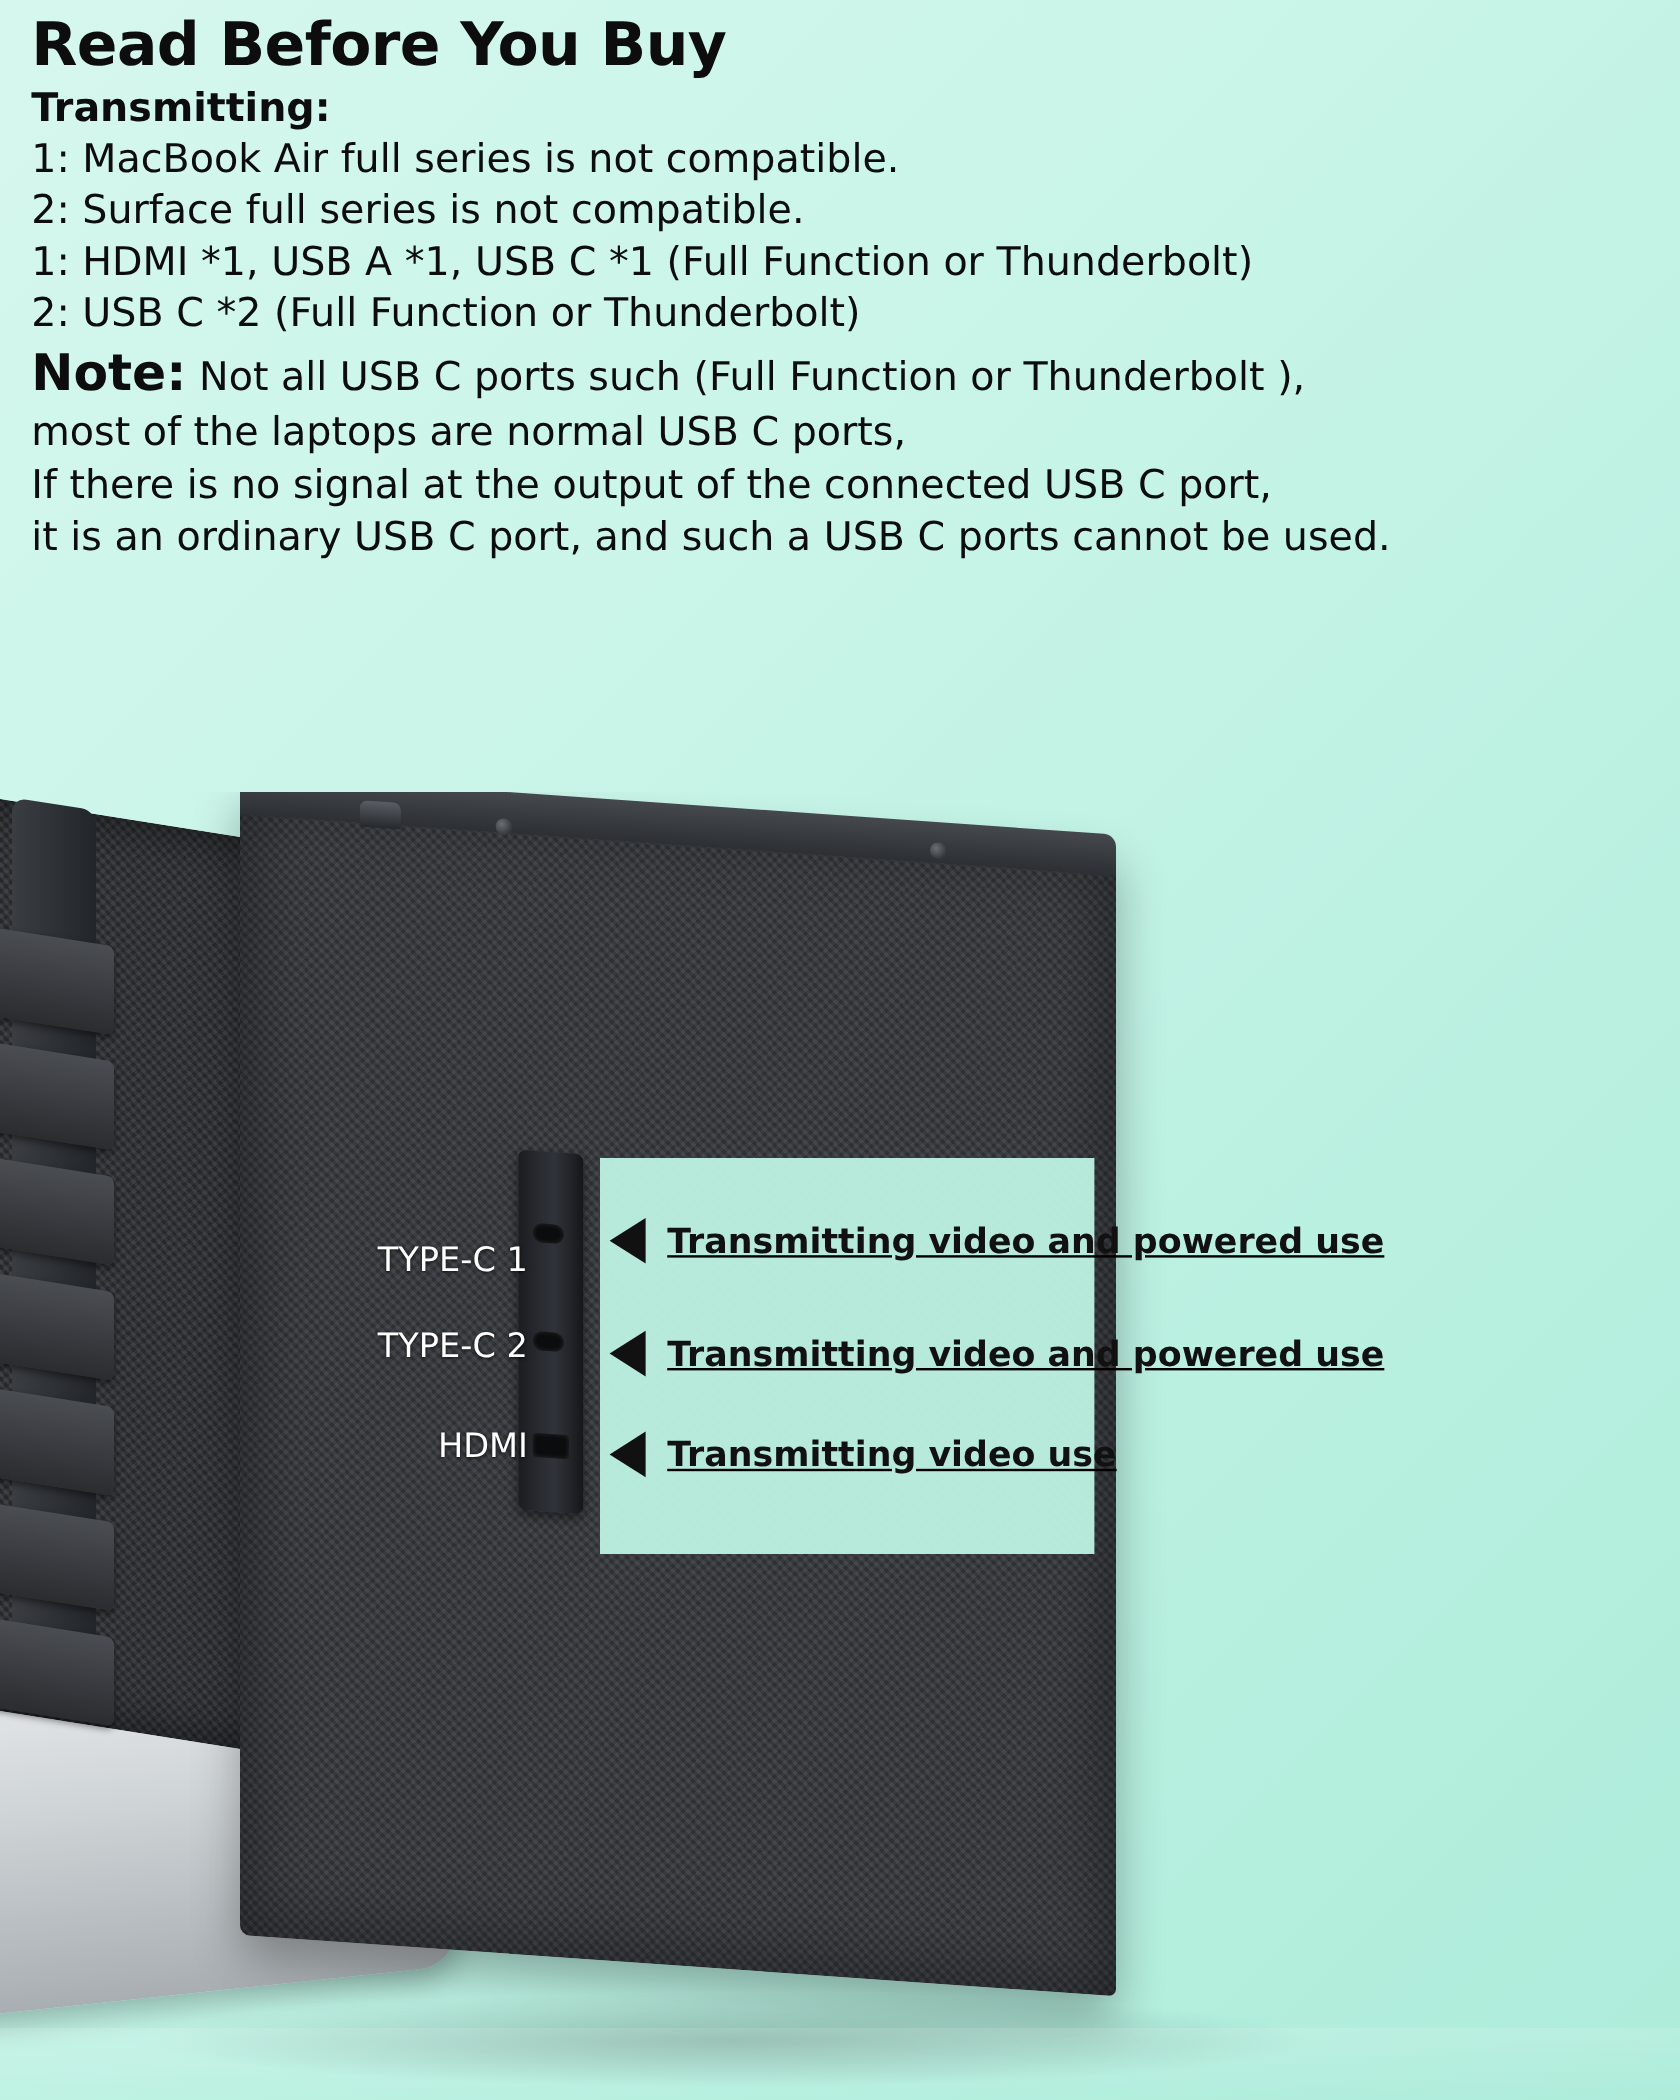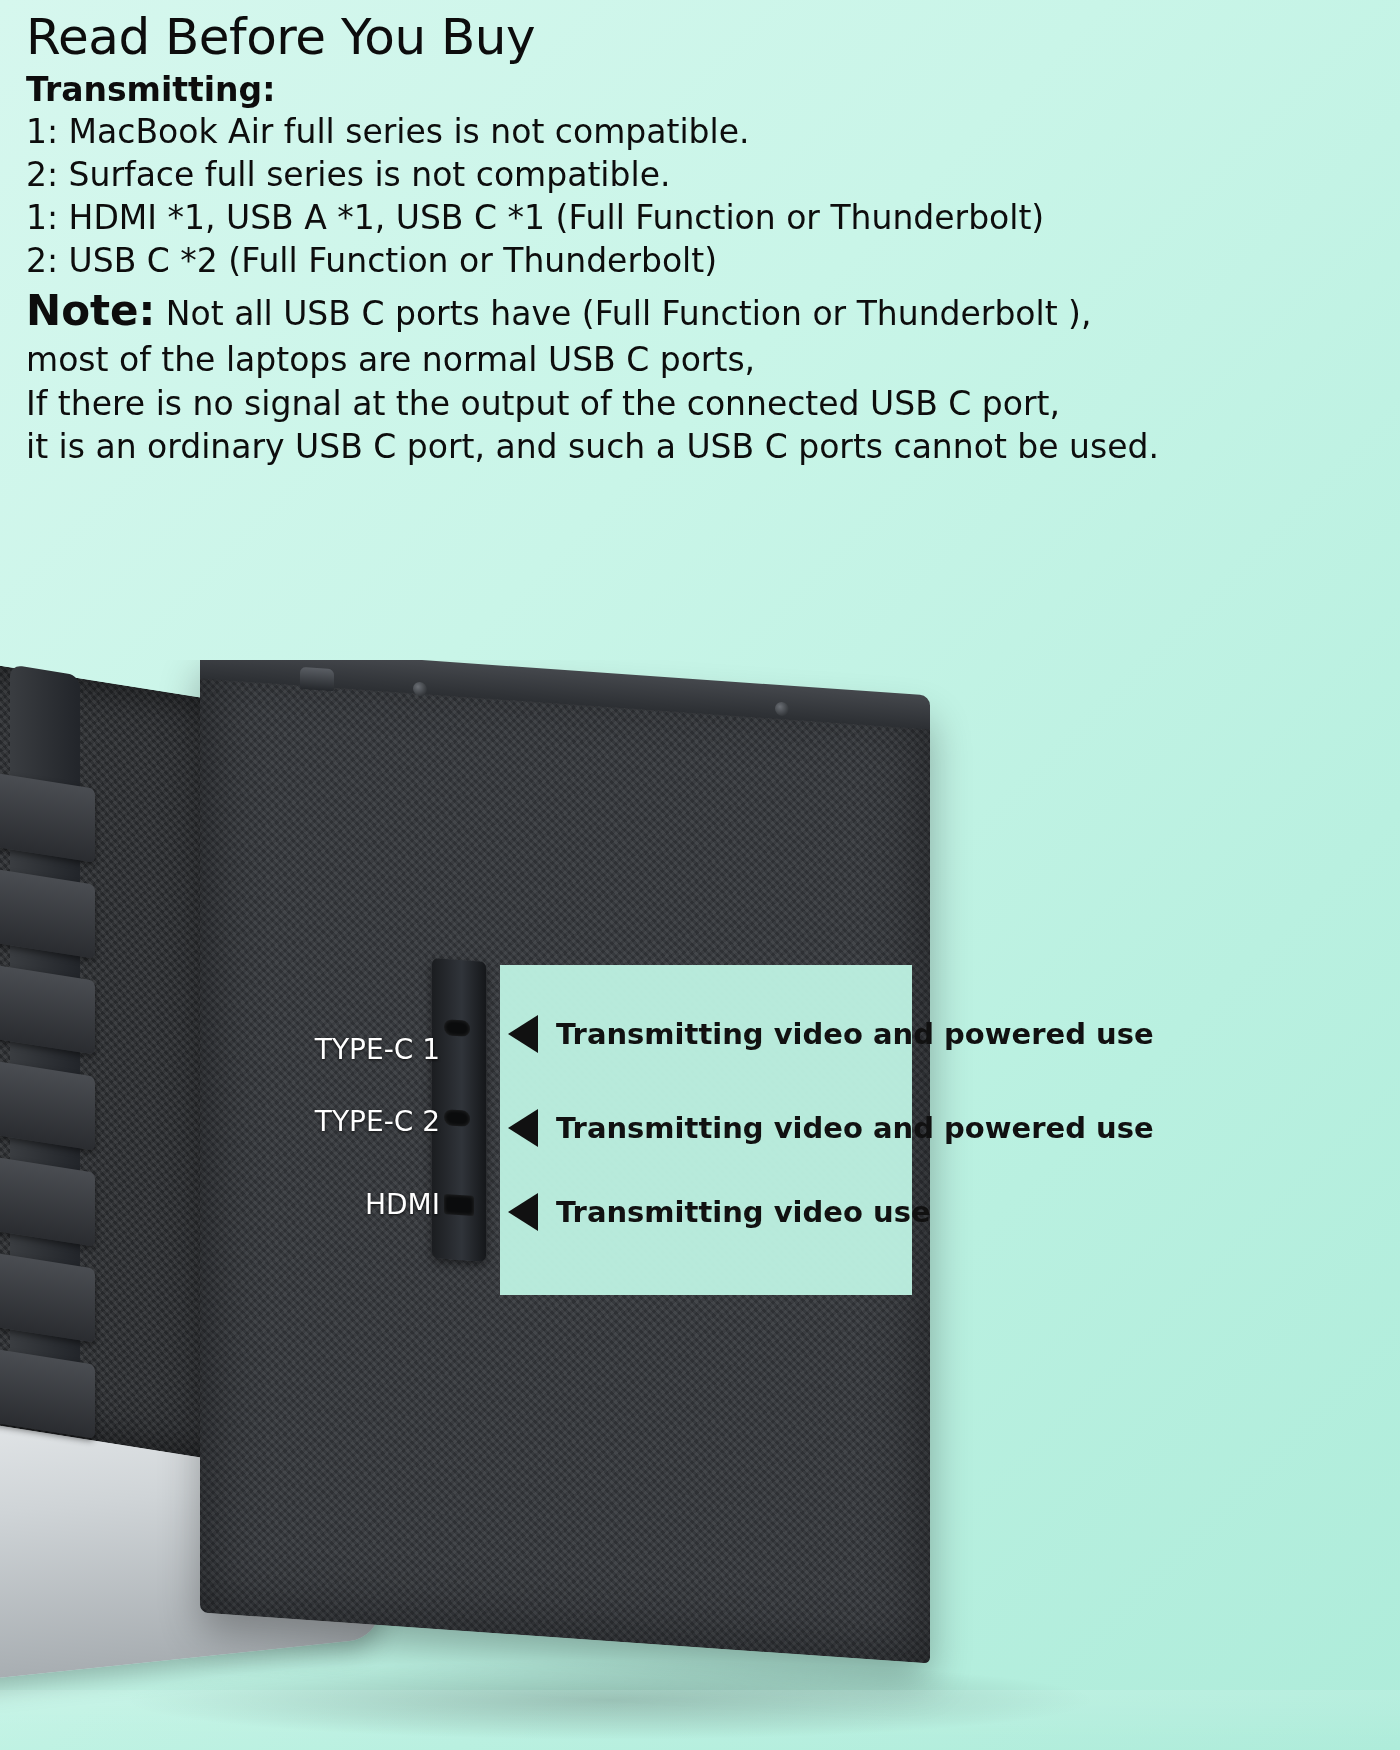--- a/index.html
+++ b/index.html
@@ -18,21 +18,21 @@
   
   .copy {
     position: absolute;
     left: 26px;
     top: 10px;
     width: 1350px;
     color: #0d0d0d;
   }
   .heading {
     font-size: 50px;
-    font-weight: normal;
+    font-weight: bold;
     letter-spacing: -0.5px;
     line-height: 1.1;
     margin: 0 0 4px 0;
   }
   .sub {
     font-size: 33px;
     font-weight: bold;
     line-height: 1.28;
     margin: 0;
   }
@@ -220,20 +220,21 @@
     width: 900px;
     height: 330px;
   }
   .callout-row {
     position: absolute;
     left: 8px;
     display: flex;
     align-items: center;
     gap: 18px;
     white-space: nowrap;
+    text-decoration: underline;
   }
   .arrow {
     width: 0;
     height: 0;
     border-top: 19px solid transparent;
     border-bottom: 19px solid transparent;
     border-right: 30px solid #111;
   }
   .callout-text {
     font-size: 29px;
@@ -273,21 +274,21 @@
 </head>
 <body>
 
 <div class="copy">
   <h1 class="heading">Read Before You Buy</h1>
   <p class="sub">Transmitting:</p>
   <p class="line">1: MacBook Air full series is not compatible.</p>
   <p class="line">2: Surface full series is not compatible.</p>
   <p class="line">1: HDMI *1, USB A *1, USB C *1 (Full Function or Thunderbolt)</p>
   <p class="line">2: USB C *2 (Full Function or Thunderbolt)</p>
-  <p class="note-line"><span class="note-label">Note:</span><span> Not all USB C ports have (Full Function or Thunderbolt ),</span></p>
+  <p class="note-line"><span class="note-label">Note:</span><span> Not all USB C ports such (Full Function or Thunderbolt ),</span></p>
   <p class="note-line">most of the laptops are normal USB C ports,</p>
   <p class="note-line">If there is no signal at the output of the connected USB C port,</p>
   <p class="note-line">it is an ordinary USB C port, and such a USB C ports cannot be used.</p>
 </div>
 
 <div class="photo">
 
   <div class="laptop-base"></div>
   <div class="laptop-base-foot"></div>
 

